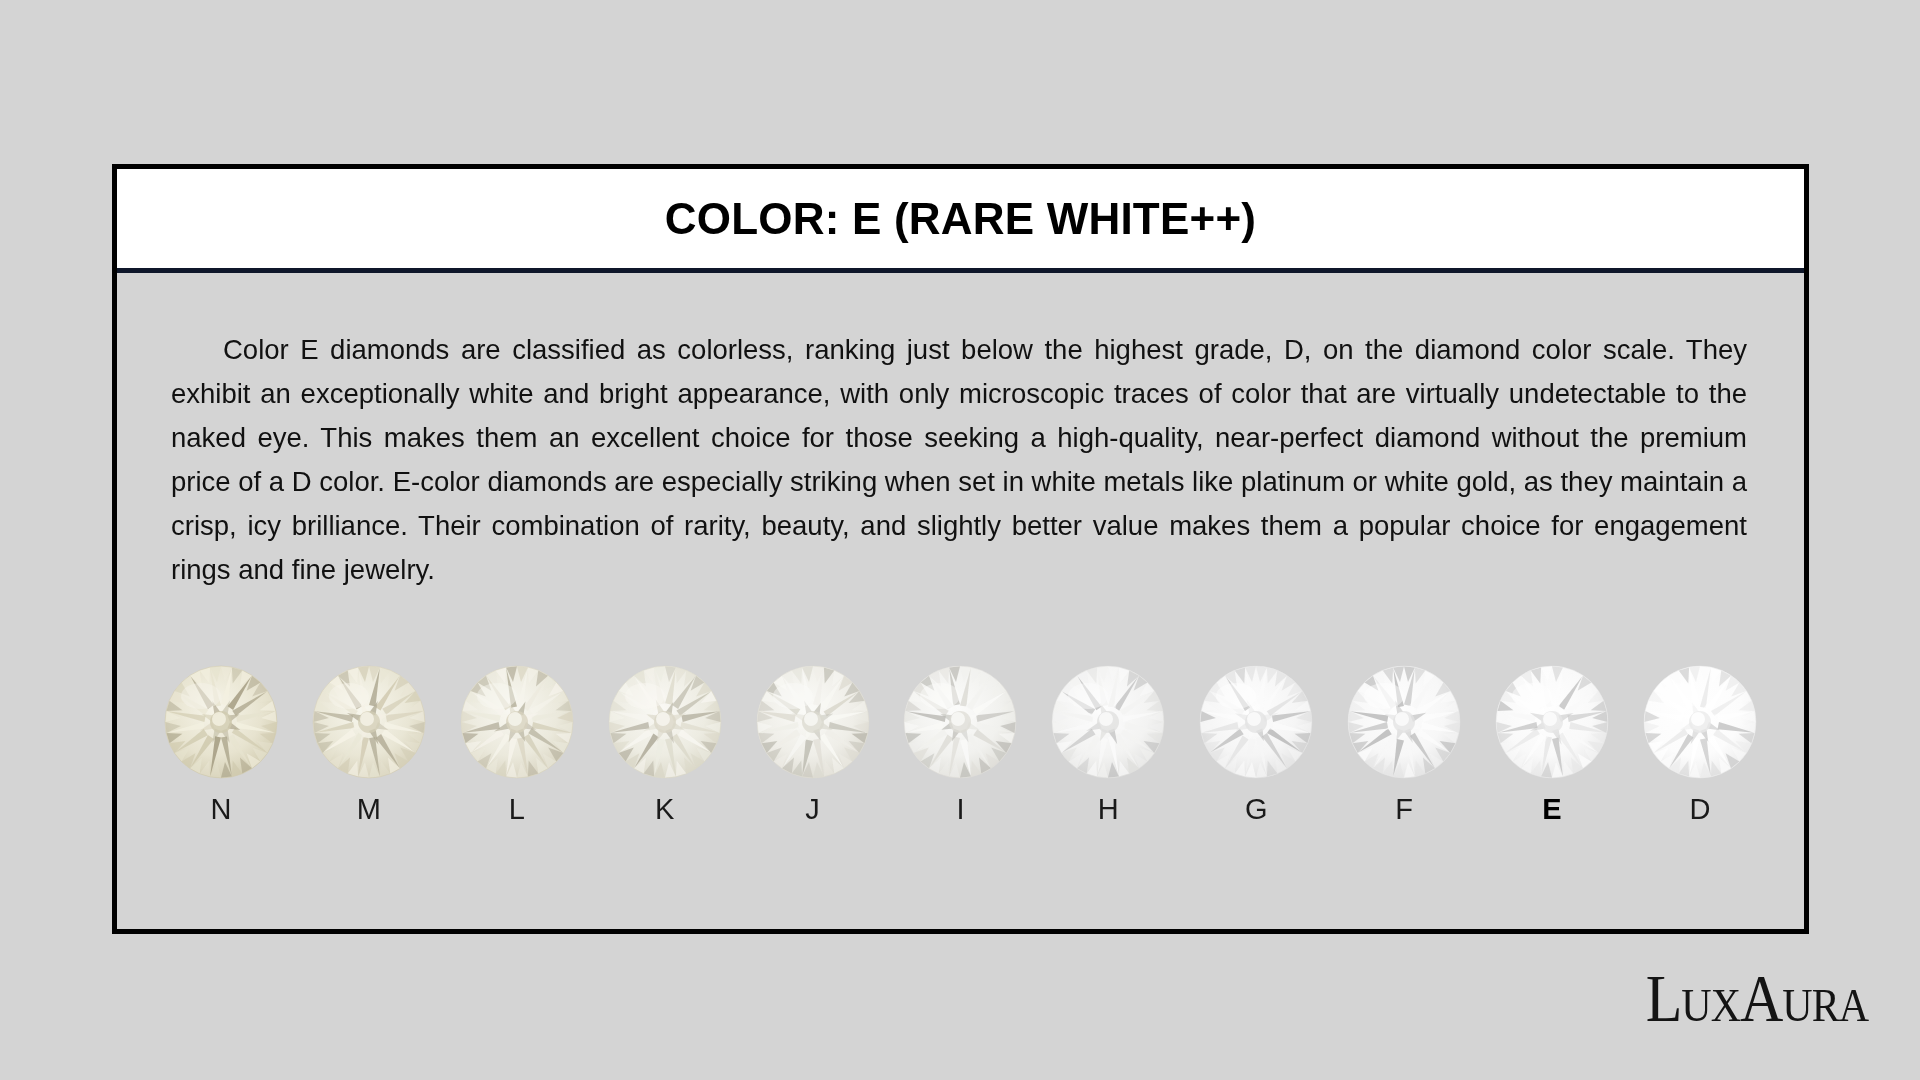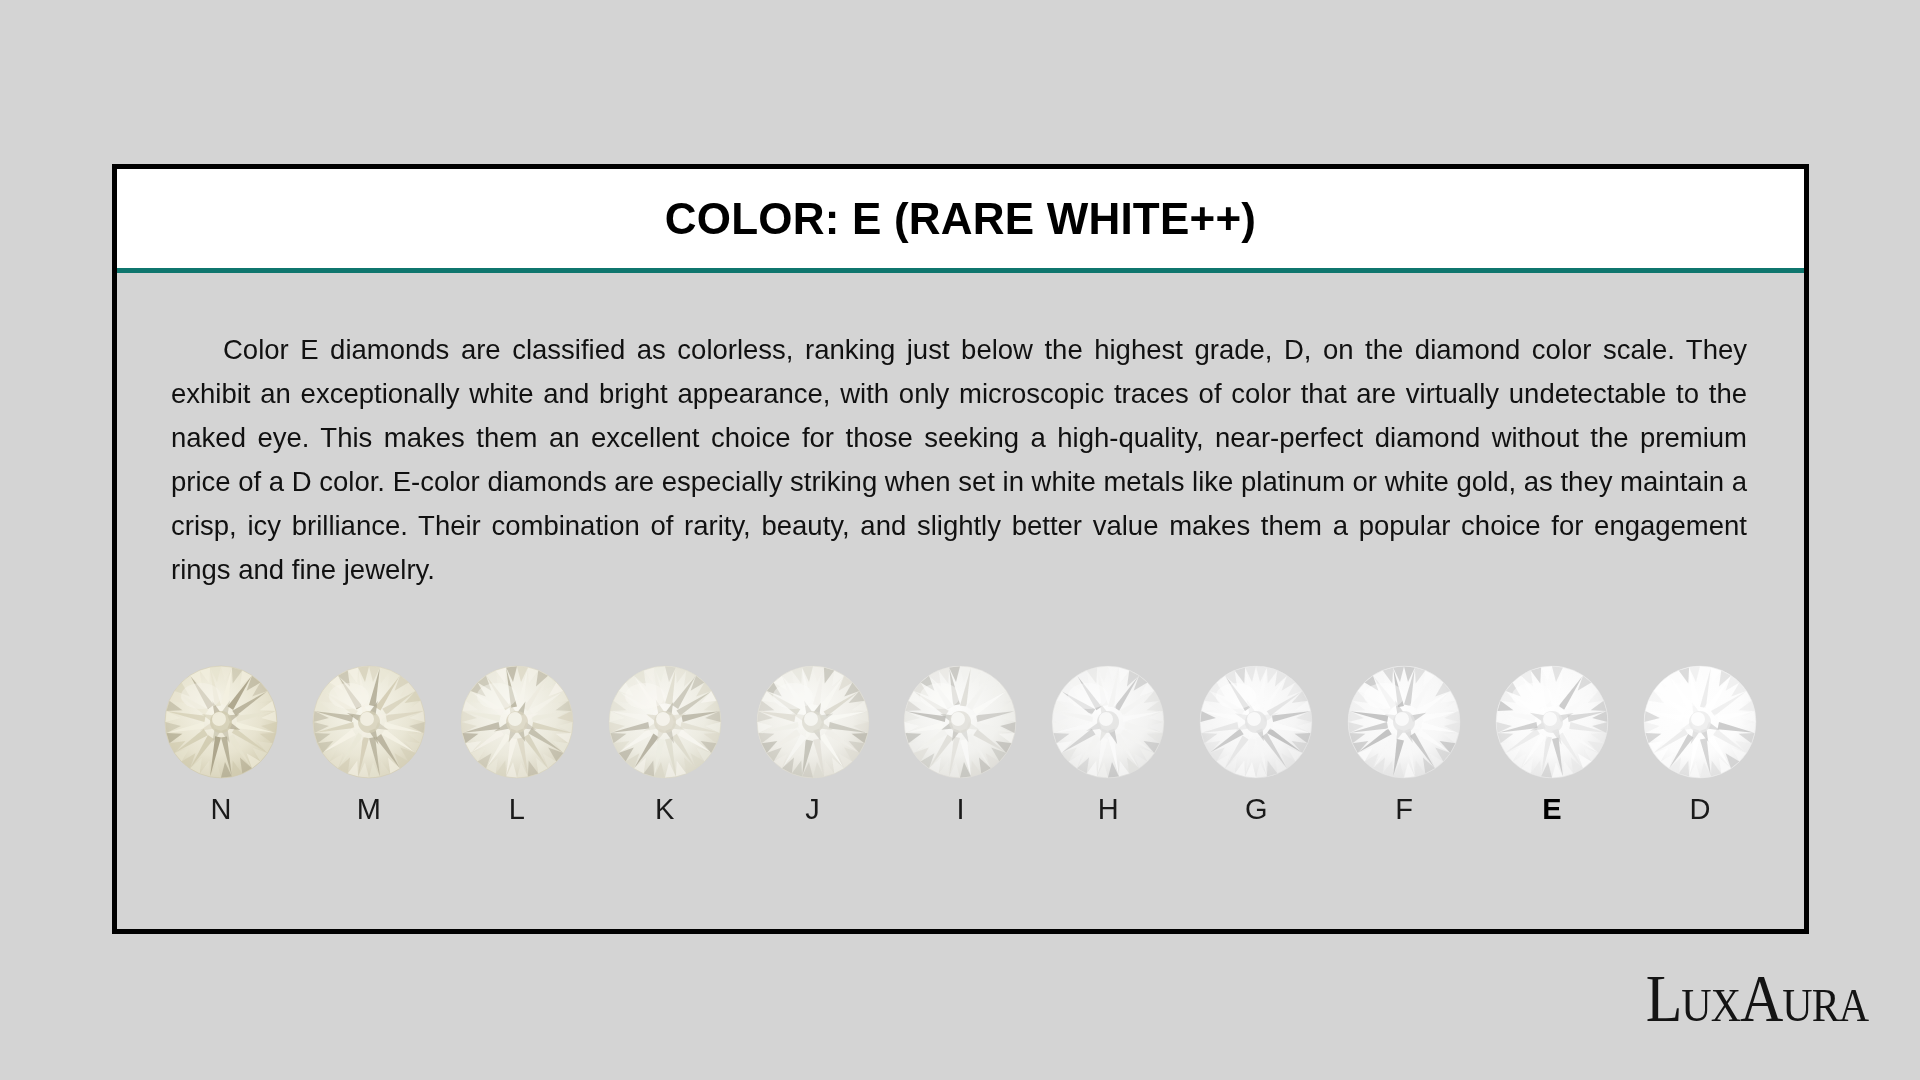--- a/index.html
+++ b/index.html
@@ -25,21 +25,21 @@
     height: 770px;
     border: 5px solid #000000;
     background: #d4d4d4;
     display: flex;
     flex-direction: column;
   }
 
   
   #panel-header {
     background: #ffffff;
-    border-bottom: 5px solid #0f766e;
+    border-bottom: 5px solid #0f172a;
     height: 104px;
     display: flex;
     align-items: center;
     justify-content: center;
     flex: 0 0 auto;
   }
 
   #panel-title {
     font-size: 44px;
     font-weight: bold;

